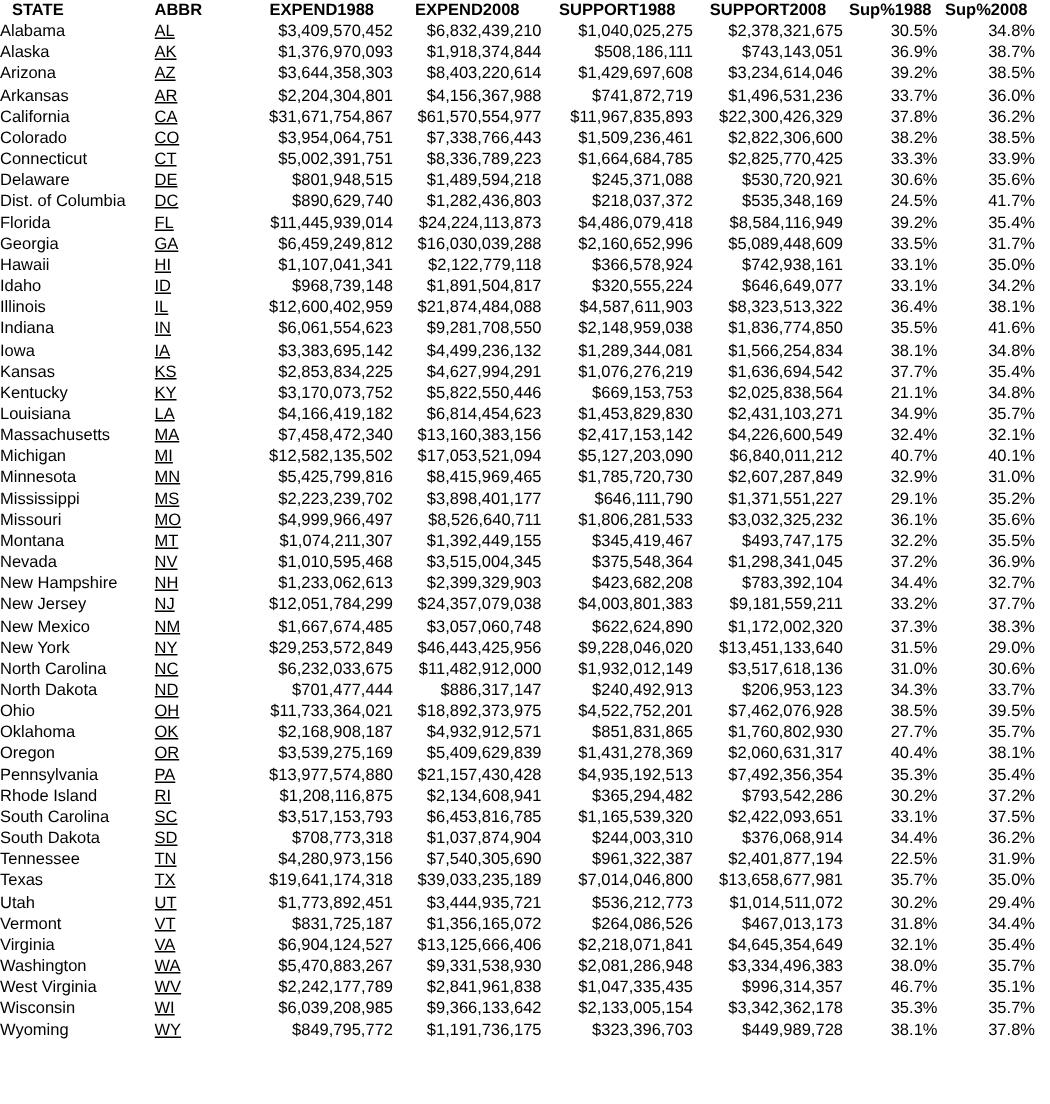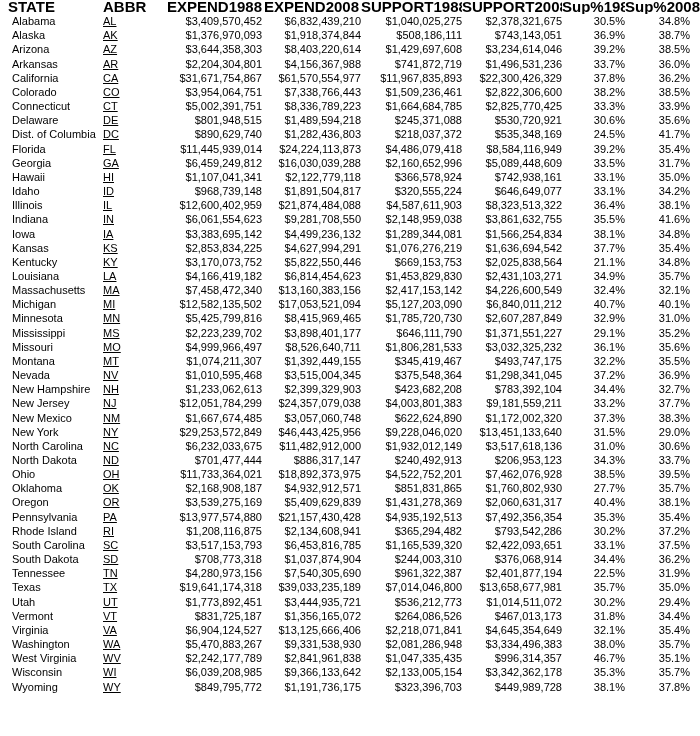--- a/index.html
+++ b/index.html
@@ -20,25 +20,25 @@
     line-height: 14.15px;
     height: 14.15px;
     white-space: nowrap;
     overflow: hidden;
     color: #000000;
     padding: 0;
     vertical-align: middle;
   }
   thead th {
     font-weight: bold;
-    font-size: 15px;
+    font-size: 11px;
   }
   th.h-left  { text-align: left; }
   th.h-num   { text-align: center; }
-  td.c0 { text-align: left; padding-left: 12px; }
+  td.c0 { text-align: left; padding-left: 0; }
   th.c0 { padding-left: 8px; }
   td.c1 { text-align: left; text-decoration: underline; }
   td.c2, td.c3, td.c4, td.c5, td.c6, td.c7 { text-align: right; }
   td.c7, th.c7 { padding-right: 10px; }
 </style>
 </head>
 <body>
 
 <table class="data-table">
   <colgroup>
@@ -203,21 +203,21 @@
         <td class="c5">$8,323,513,322</td>
         <td class="c6">36.4%</td>
         <td class="c7">38.1%</td>
       </tr>
       <tr>
         <td class="c0">Indiana</td>
         <td class="c1">IN</td>
         <td class="c2">$6,061,554,623</td>
         <td class="c3">$9,281,708,550</td>
         <td class="c4">$2,148,959,038</td>
-        <td class="c5">$3,861,632,755</td>
+        <td class="c5">$1,836,774,850</td>
         <td class="c6">35.5%</td>
         <td class="c7">41.6%</td>
       </tr>
       <tr>
         <td class="c0">Iowa</td>
         <td class="c1">IA</td>
         <td class="c2">$3,383,695,142</td>
         <td class="c3">$4,499,236,132</td>
         <td class="c4">$1,289,344,081</td>
         <td class="c5">$1,566,254,834</td>

